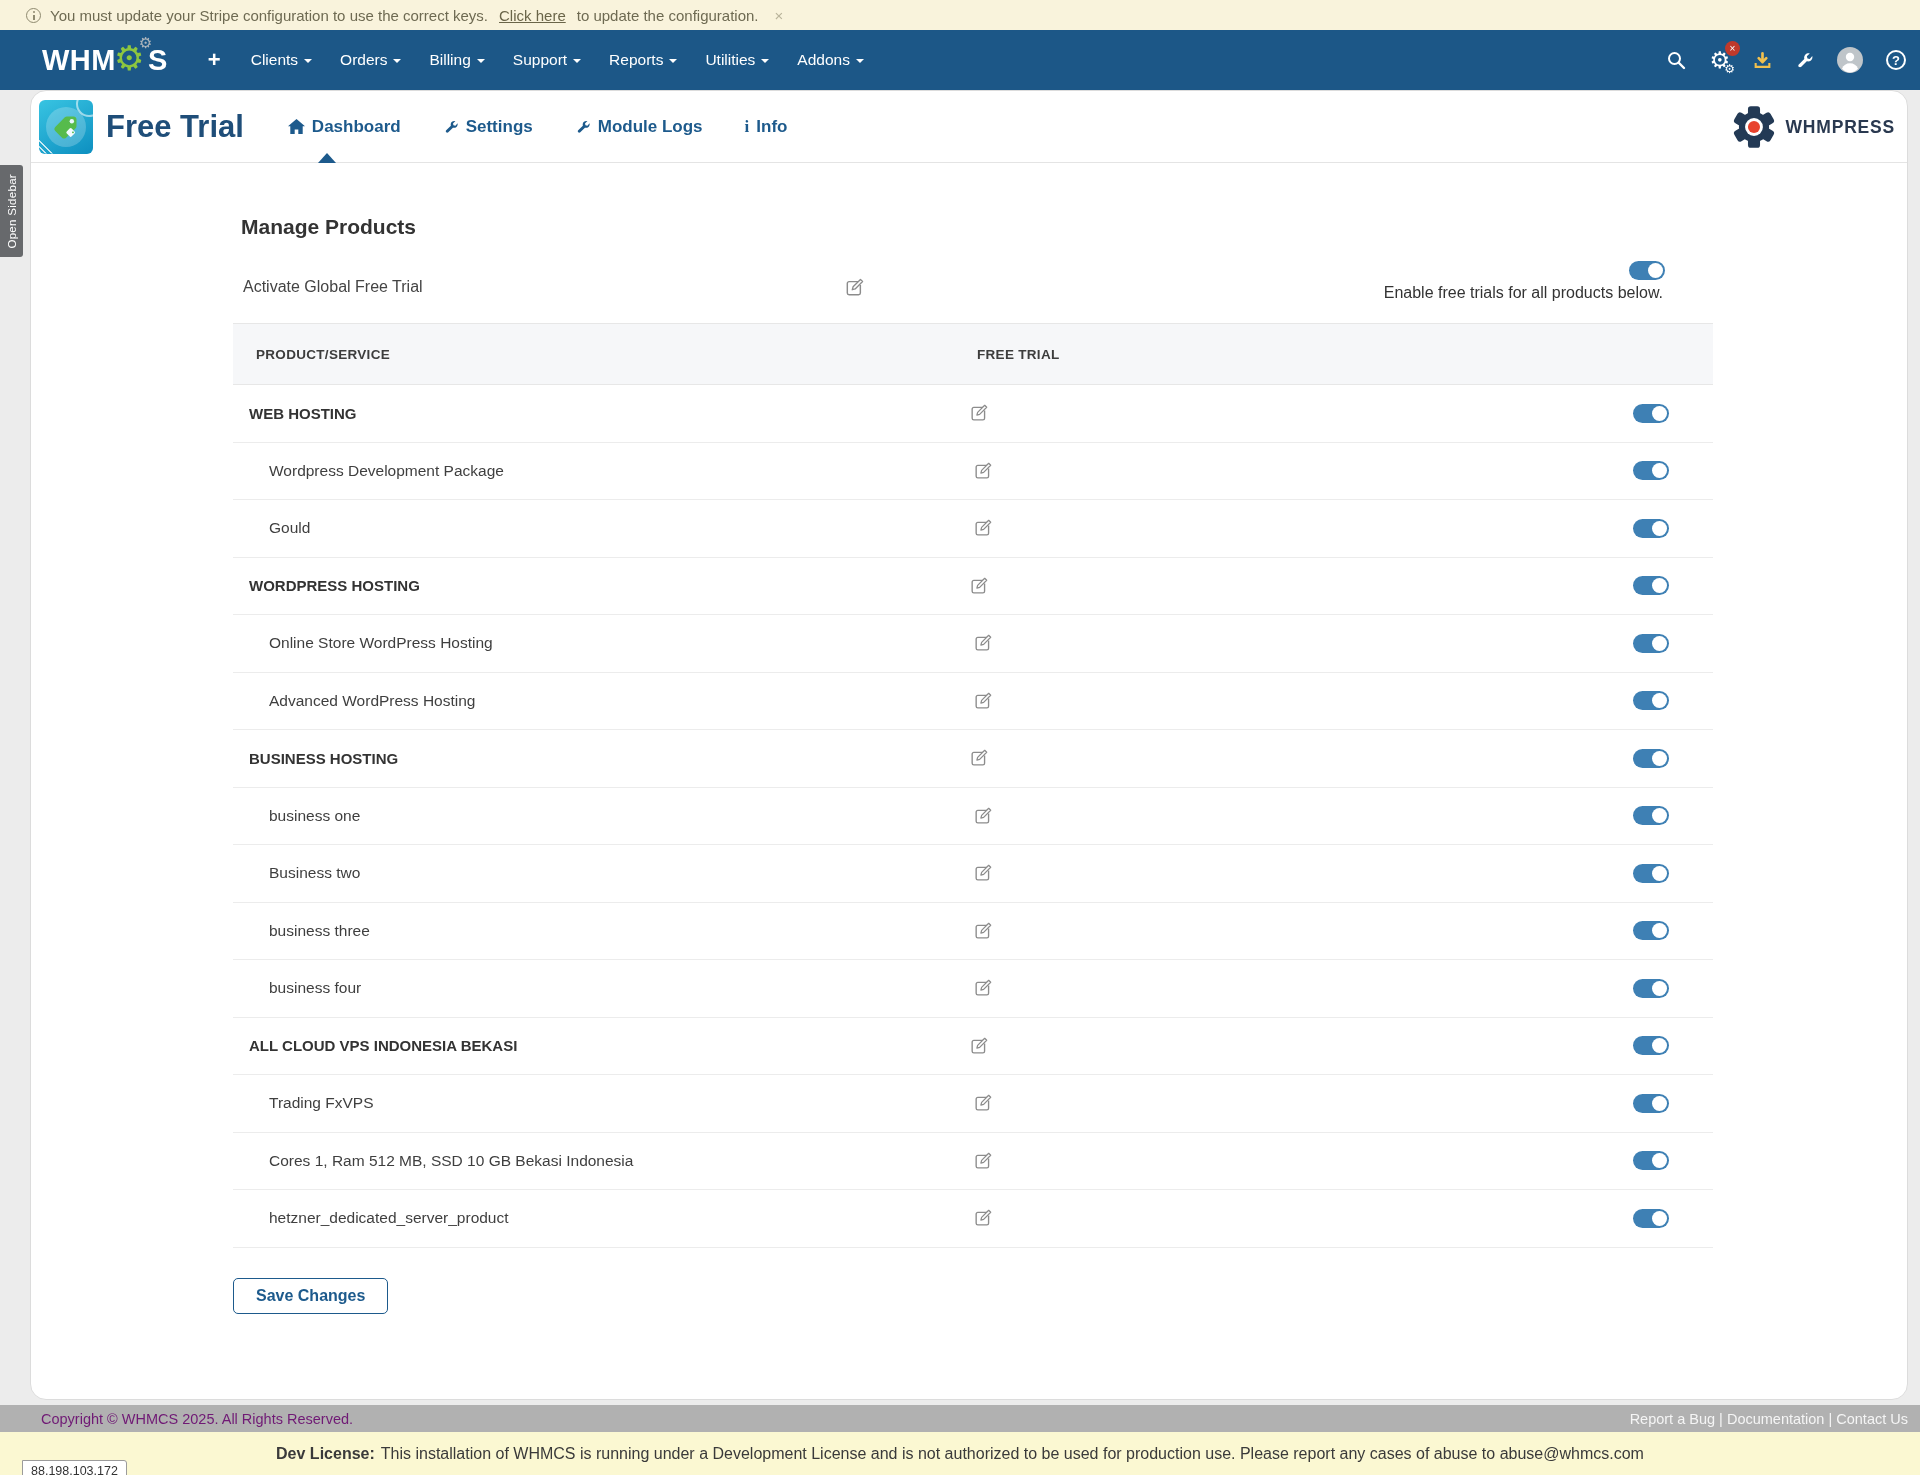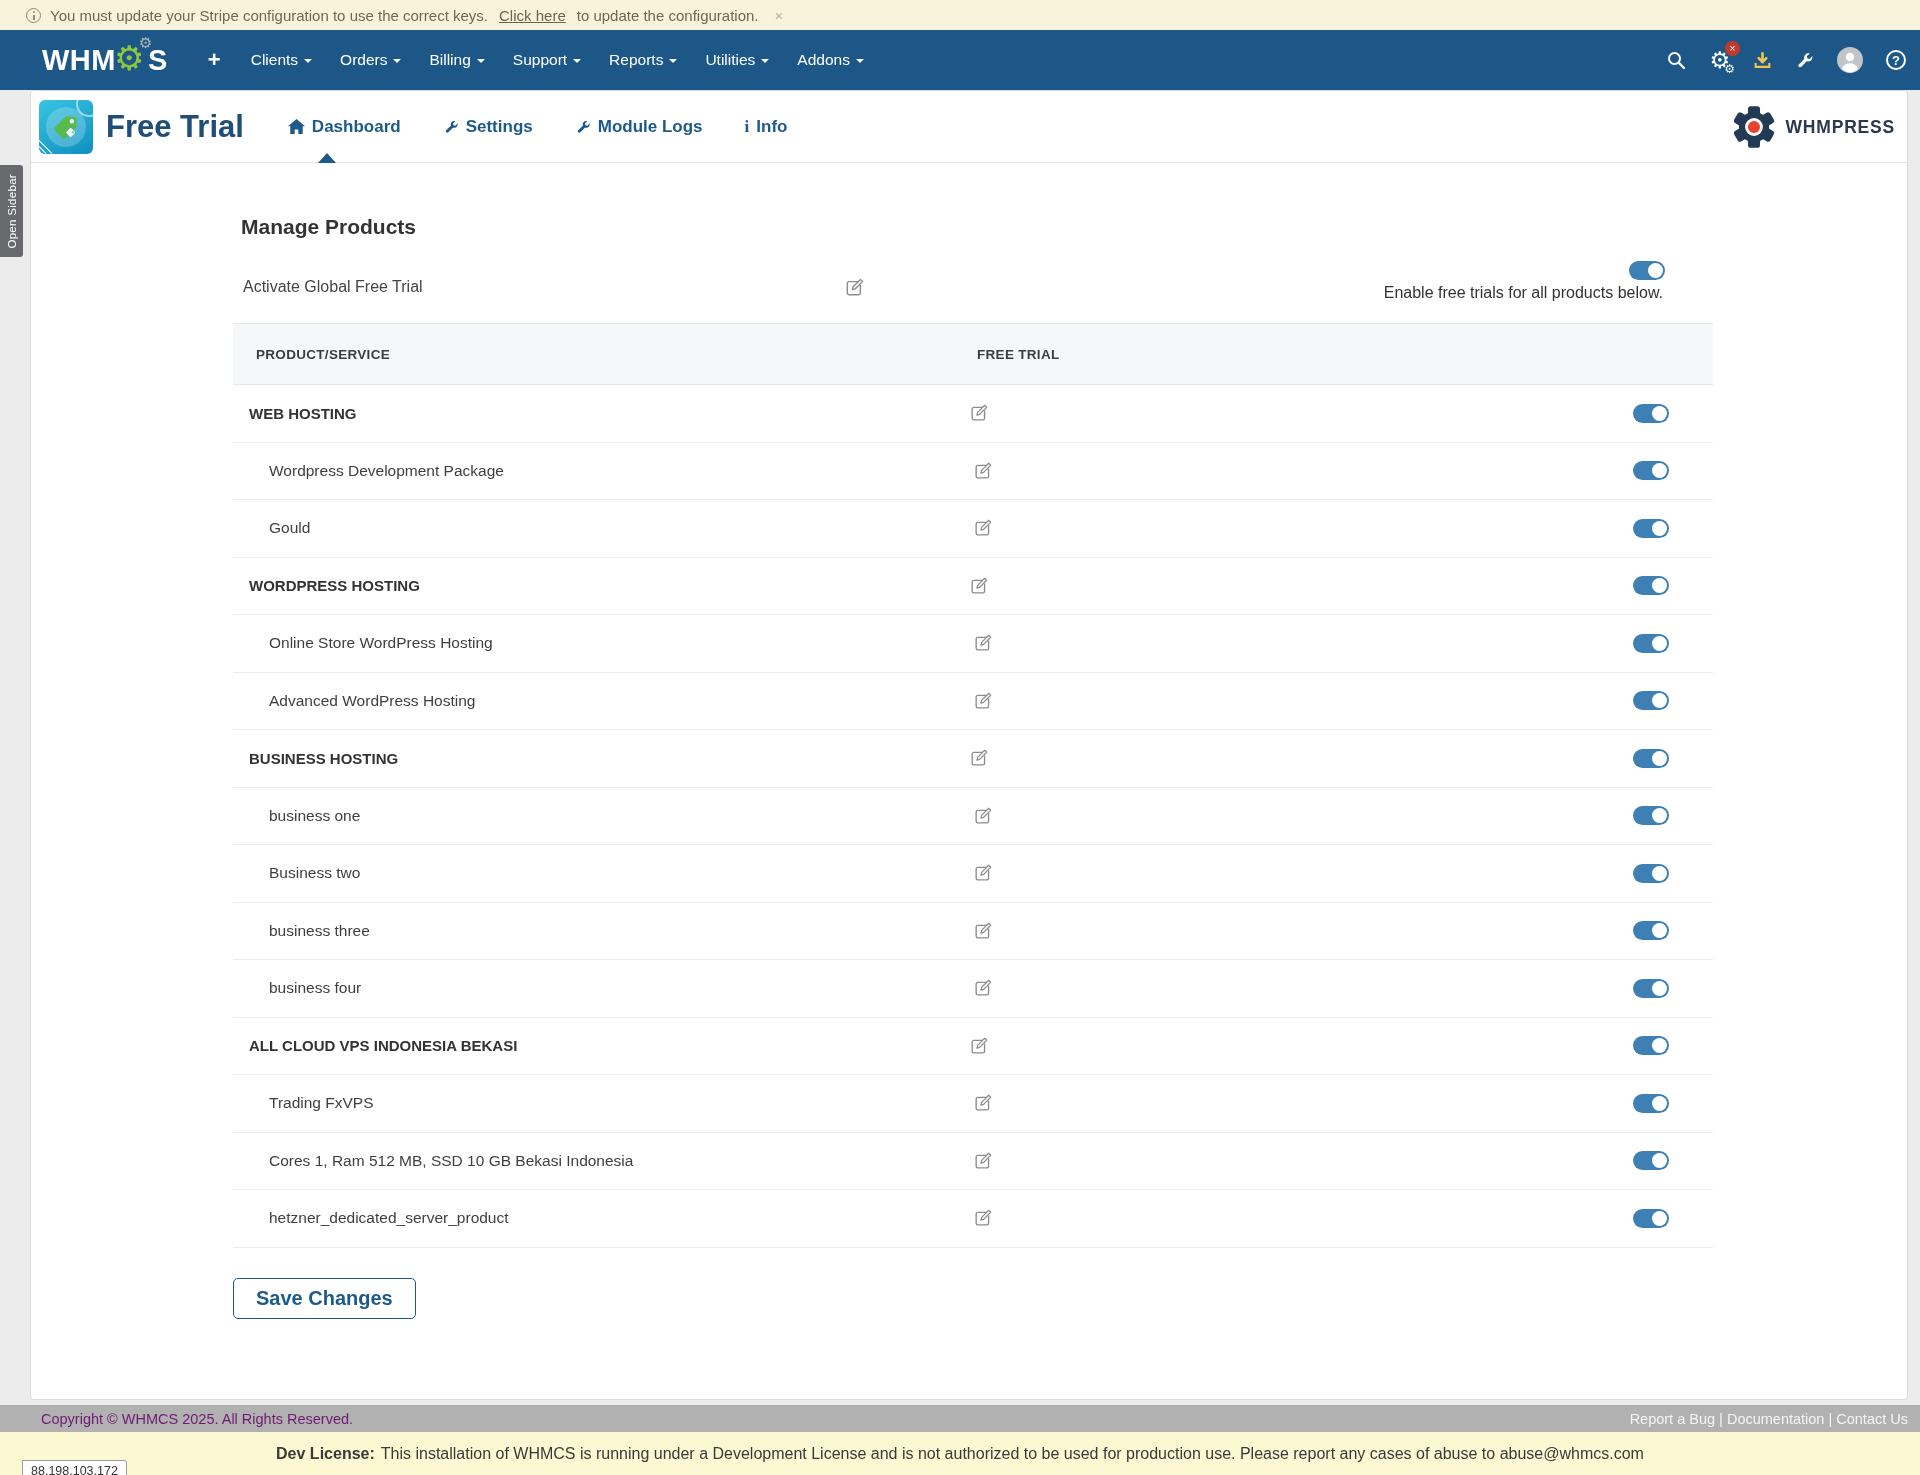--- a/index.html
+++ b/index.html
@@ -37,21 +37,21 @@
   .badge { position:absolute; top:-8px; right:-10px; width:15px; height:15px; border-radius:50%;
     background:#c0392b; color:#fff; font-size:10px; display:flex; align-items:center; justify-content:center; }
   .icon-help { width:20px; height:20px; border:2px solid #fff; border-radius:50%; display:flex;
     align-items:center; justify-content:center; font-size:13px; font-weight:bold; }
   
   .sidebar-tab { position:absolute; left:0; top:165px; width:23px; height:92px; background:#67696c;
     border-radius:0 3px 3px 0; color:#fff; display:flex; align-items:center; justify-content:center; z-index:5; cursor:pointer; }
   .sidebar-tab span { writing-mode:vertical-rl; transform:rotate(180deg); font-size:11.5px; letter-spacing:.3px; }
   
   .card { position:absolute; top:90px; left:30px; width:1878px; height:1310px; background:#fff;
-    border:1px solid #dcdcdc; border-radius:4px; }
+    border:1px solid #dcdcdc; border-radius:16px; }
   .card-header { position:relative; height:72px; border-bottom:1px solid #e4e4e4; display:flex; align-items:center; }
   .app-logo { width:54px; height:54px; margin-left:8px; border-radius:6px;
     background:linear-gradient(150deg,#38c4e2,#0d8fc0); position:relative; overflow:hidden; flex:none; }
   .app-logo .halo { position:absolute; left:7px; top:7px; width:40px; height:40px; border-radius:50%; background:rgba(255,255,255,.22); }
   .app-logo svg { position:absolute; left:13px; top:13px; }
   .app-logo .arc { position:absolute; right:-9px; top:-9px; width:26px; height:26px; border:2px solid rgba(255,255,255,.55); border-radius:50%; }
   .app-logo .stripes { position:absolute; left:0; bottom:0; width:17px; height:17px; opacity:.75;
     background:repeating-linear-gradient(45deg, #fff 0 1.5px, transparent 1.5px 4.5px);
     clip-path:polygon(0 0, 0 100%, 100% 100%); }
   .module-title { font-size:31px; font-weight:bold; color:#1f4e79; margin-left:13px; white-space:nowrap; }
@@ -75,21 +75,21 @@
   .th-product { margin-left:23px; font-size:13.5px; font-weight:bold; color:#3d3d3d; letter-spacing:.3px; }
   .th-trial { position:absolute; left:744px; font-size:13.5px; font-weight:bold; color:#3d3d3d; letter-spacing:.3px; }
   .trow { position:relative; height:57.5px; border-bottom:1px solid #ececec; display:flex; align-items:center; }
   .trow.category .row-label { margin-left:16px; font-size:15px; font-weight:bold; color:#333; }
   .trow.product .row-label { margin-left:36px; font-size:15.5px; color:#3f3f3f; }
   .row-edit { position:absolute; left:736px; top:50%; transform:translateY(-50%); cursor:pointer; line-height:0; }
   .trow.product .row-edit { left:740px; }
   .toggle { display:inline-block; width:36px; height:19px; border-radius:10px; background:#3e80b4; position:relative; cursor:pointer; }
   .toggle .knob { position:absolute; right:2px; top:2px; width:15px; height:15px; border-radius:50%; background:#fff; }
   .row-toggle { position:absolute; left:1400px; top:50%; margin-top:-9.5px; }
-  .save-btn { margin:30px 0 0 0; display:inline-block; padding:8px 22px; font-size:20px; font-weight:bold; color:#1d5a8c;
+  .save-btn { margin:30px 0 0 0; display:inline-block; padding:8px 22px; font-size:16px; font-weight:bold; color:#1d5a8c;
     background:#fff; border:1px solid #1d5a8c; border-radius:5px; cursor:pointer; font-family:inherit; }
   
   .footer-gray { position:absolute; top:1405px; left:0; width:100%; height:27px; background:#b1b1b1;
     display:flex; align-items:center; font-size:14.5px; z-index:4; }
   .footer-copy { margin-left:41px; color:#701a75; }
   .footer-links { margin-left:auto; margin-right:12px; color:#f5f5f5; }
   .flink { cursor:pointer; }
   .dev-bar { position:absolute; top:1432px; left:0; width:100%; height:43px; background:#fbf8d2;
     display:flex; align-items:center; justify-content:center; font-size:16px; color:#3a3a3a; z-index:4; }
   .dev-bar b { margin-right:6px; }

